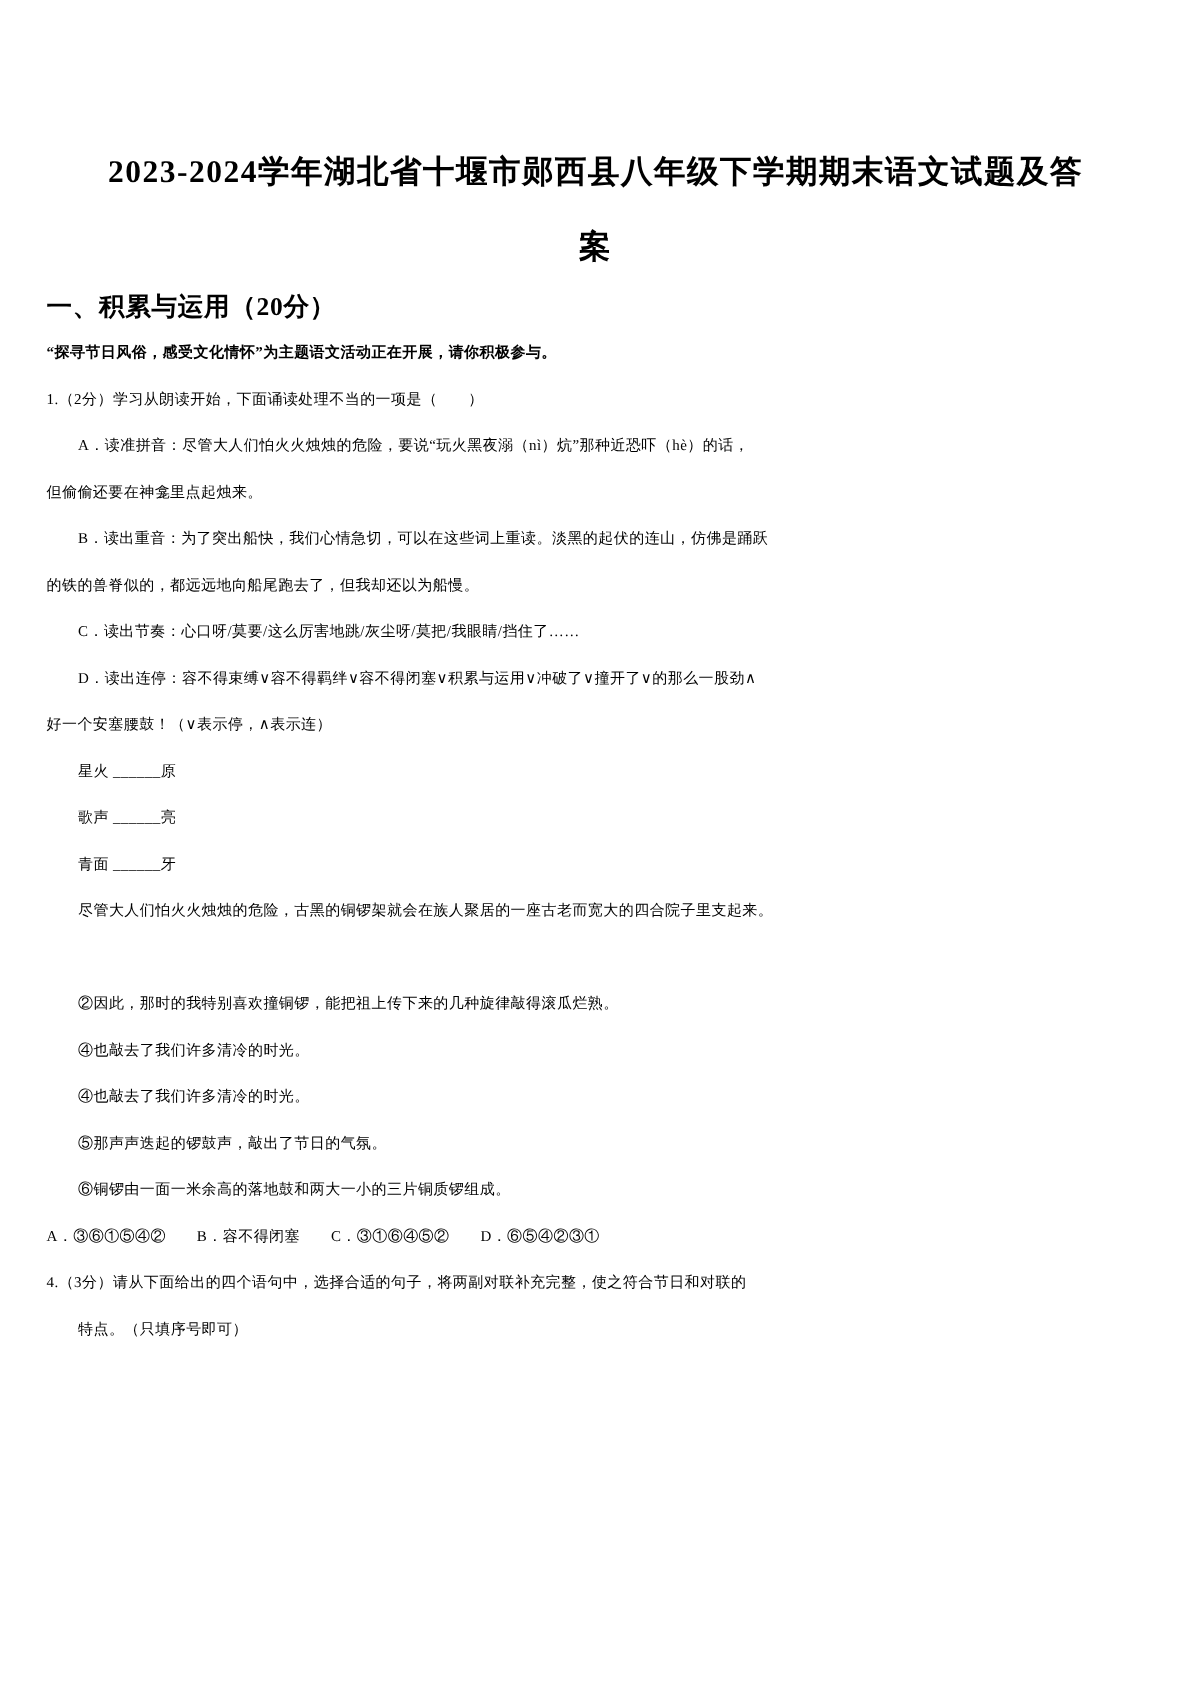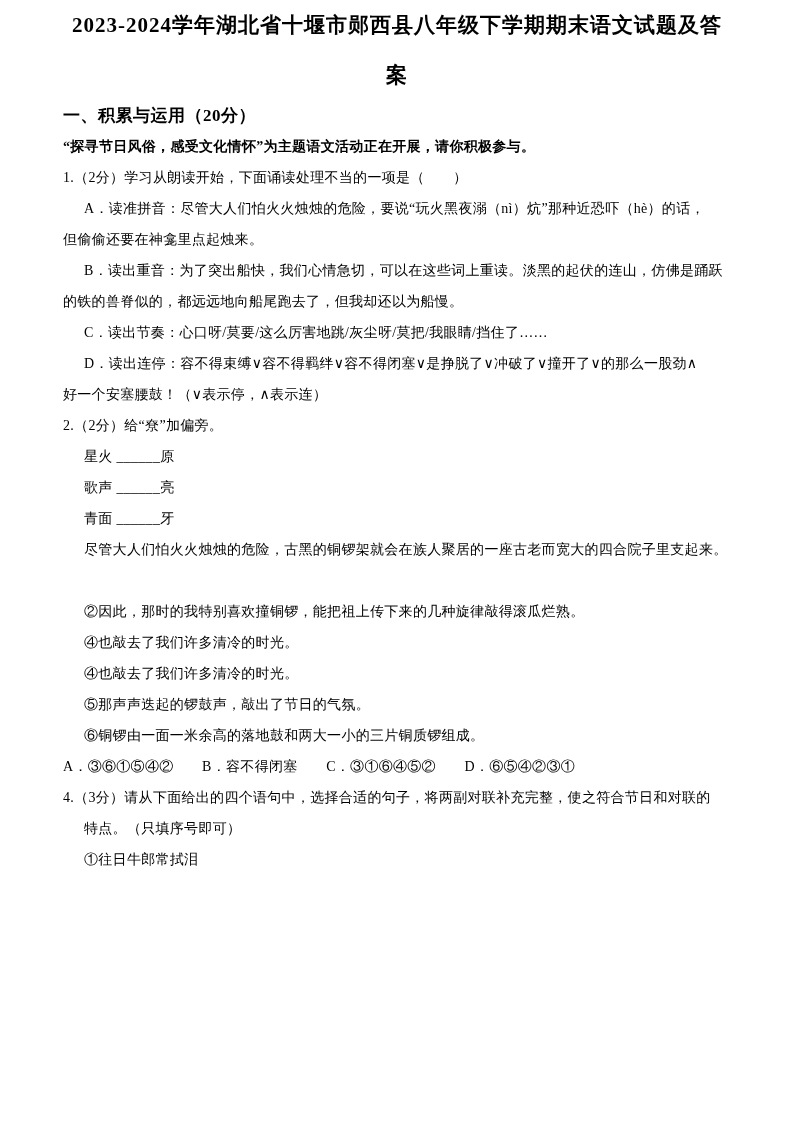--- a/index.html
+++ b/index.html
@@ -6,40 +6,41 @@
     margin: 0;
     padding: 0;
     background: #ffffff;
   }
   .page {
     position: relative;
     width: 794px;
     height: 1123px;
     background: #ffffff;
     box-sizing: border-box;
+    padding-top: 89px;
     overflow: hidden;
     font-family: "Liberation Serif", "DejaVu Serif", serif;
     color: #000000;
   }
   .title {
     margin: 0;
     text-align: center;
     font-weight: 700;
     font-size: 21px;
     line-height: 50px;
     letter-spacing: 1px;
   }
   .content {
-    margin-left: 63px;
+    margin-left: 31px;
     width: 676px;
   }
   .line {
     height: 31px;
     line-height: 31px;
-    font-size: 14px;
+    font-size: 10px;
     white-space: nowrap;
     letter-spacing: 0.3px;
   }
   .bold { font-weight: 700; }
   .heading { font-size: 17px; font-weight: 700; letter-spacing: 0.5px; }
   .indent { padding-left: 21px; }
   .blank { }
 </style>
 </head>
 <body>
@@ -55,35 +56,33 @@
 
     <div class="line heading">一、积累与运用（20分）</div>
     <div class="line bold">“探寻节日风俗，感受文化情怀”为主题语文活动正在开展，请你积极参与。</div>
 
     <div class="line">1.（2分）学习从朗读开始，下面诵读处理不当的一项是（　　）</div>
     <div class="line indent">A．读准拼音：尽管大人们怕火火烛烛的危险，要说“玩火黑夜溺（nì）炕”那种近恐吓（hè）的话，</div>
     <div class="line">但偷偷还要在神龛里点起烛来。</div>
     <div class="line indent">B．读出重音：为了突出船快，我们心情急切，可以在这些词上重读。淡黑的起伏的连山，仿佛是踊跃</div>
     <div class="line">的铁的兽脊似的，都远远地向船尾跑去了，但我却还以为船慢。</div>
     <div class="line indent">C．读出节奏：心口呀/莫要/这么厉害地跳/灰尘呀/莫把/我眼睛/挡住了……</div>
-    <div class="line indent">D．读出连停：容不得束缚∨容不得羁绊∨容不得闭塞∨是挣脱了∨冲破了∨撞开了∨的那么一股劲∧</div>
+    <div class="line indent">D．读出连停：容不得束缚∨容不得羁绊∨容不得闭塞∨积累与运用∨冲破了∨撞开了∨的那么一股劲∧</div>
     <div class="line">好一个安塞腰鼓！（∨表示停，∧表示连）</div>
 
-    <div class="line">2.（2分）给“尞”加偏旁。</div>
     <div class="line indent">星火 ______原</div>
     <div class="line indent">歌声 ______亮</div>
     <div class="line indent">青面 ______牙</div>
 
     <div class="line indent">尽管大人们怕火火烛烛的危险，古黑的铜锣架就会在族人聚居的一座古老而宽大的四合院子里支起来。</div>
     <div class="line blank"></div>
     <div class="line indent">②因此，那时的我特别喜欢撞铜锣，能把祖上传下来的几种旋律敲得滚瓜烂熟。</div>
     <div class="line indent">④也敲去了我们许多清冷的时光。</div>
     <div class="line indent">④也敲去了我们许多清冷的时光。</div>
     <div class="line indent">⑤那声声迭起的锣鼓声，敲出了节日的气氛。</div>
     <div class="line indent">⑥铜锣由一面一米余高的落地鼓和两大一小的三片铜质锣组成。</div>
     <div class="line">A．③⑥①⑤④②　　B．容不得闭塞　　C．③①⑥④⑤②　　D．⑥⑤④②③①</div>
 
     <div class="line">4.（3分）请从下面给出的四个语句中，选择合适的句子，将两副对联补充完整，使之符合节日和对联的</div>
     <div class="line indent">特点。（只填序号即可）</div>
-    <div class="line indent">①往日牛郎常拭泪</div>
 
   </div>
 </div>
 
 </body></html>

